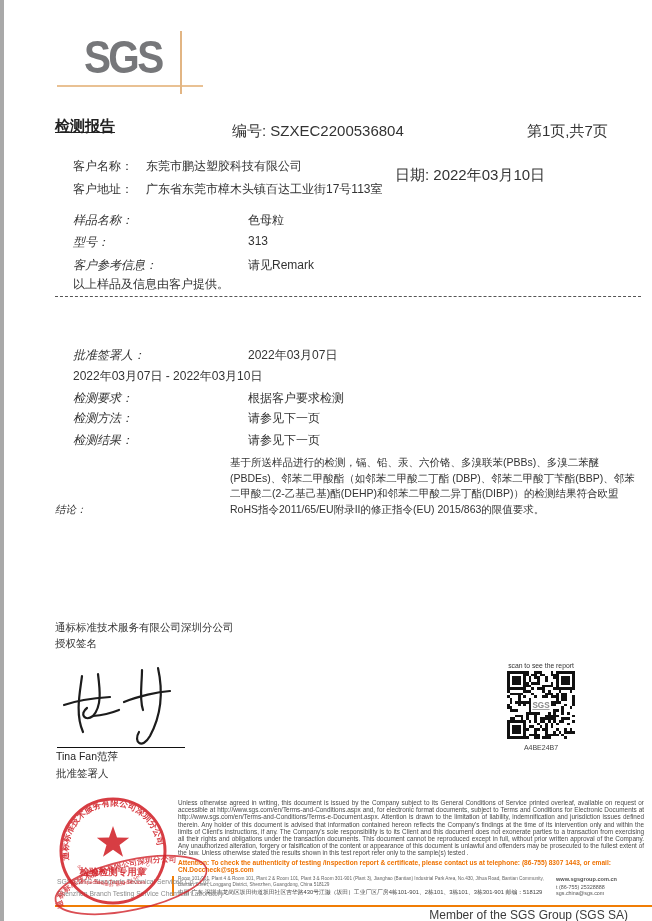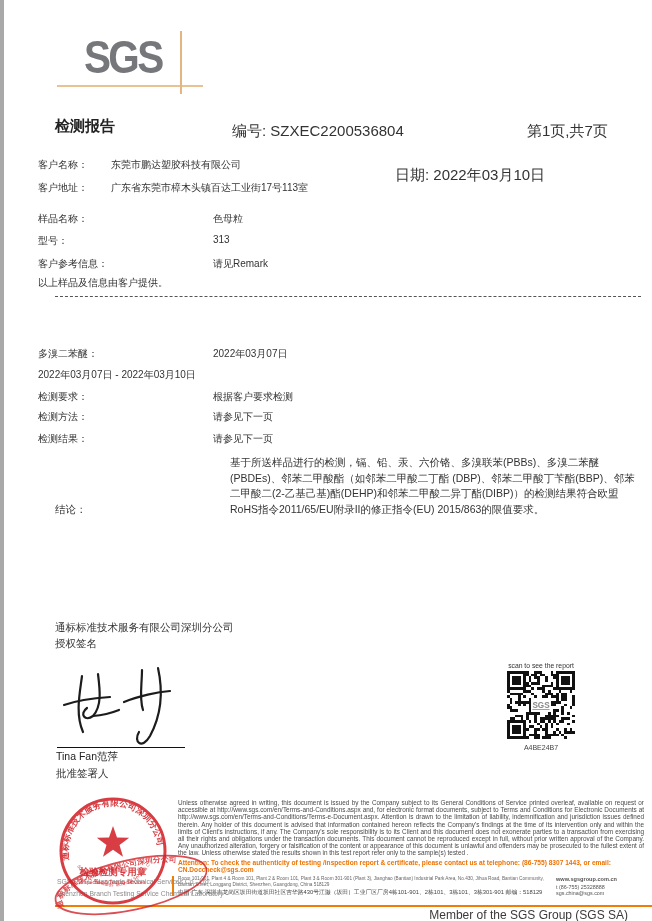--- a/index.html
+++ b/index.html
@@ -6,26 +6,26 @@
   .page{position:relative;width:652px;height:921px;background:#fff;overflow:hidden;
         font-family:"Liberation Sans","DejaVu Sans",sans-serif;color:#3c3c3c;}
   .edge-strip{position:absolute;left:0;top:0;width:4px;height:921px;background:#a9a9a9;}
   
   .logo-text{position:absolute;left:84px;top:30px;font-size:46px;font-weight:bold;
              color:#76777a;letter-spacing:-3px;transform:scaleX(.88);transform-origin:left;
              font-family:"Liberation Sans",sans-serif;}
   .logo-hline{position:absolute;left:57px;top:85px;width:146px;height:2px;background:#e9c193;}
   .logo-vline{position:absolute;left:180px;top:31px;width:2px;height:63px;background:#e2b583;}
   
-  .doc-title{position:absolute;left:55px;top:117px;font-size:15px;font-weight:bold;color:#222;}
+  .doc-title{position:absolute;left:55px;top:117px;font-size:15px;font-weight:bold;color:#222;text-decoration:underline;}
   .meta{position:absolute;top:122px;font-size:15px;color:#333;}
   .m-no{left:232px;} .m-date{left:395px;margin-top:44px;} .m-page{left:527px;text-align:right;}
   
-  .row{position:absolute;left:38px;font-size:10px;color:#333;display:flex;}
-  .lblA{width:73px;flex:none;} .lblB{width:175px;flex:none;}
+  .row{position:absolute;left:73px;font-size:12px;color:#333;display:flex;}
+  .lblA{width:73px;flex:none;} .lblB{width:175px;flex:none;font-style:italic;}
   .dashed{position:absolute;left:55px;top:296px;width:586px;border-top:1px dashed #555;}
   .conc{position:absolute;left:55px;top:455px;font-size:10.5px;color:#333;display:flex;align-items:flex-end;}
   .conc .val{width:414px;line-height:15.6px;}
   
   .sig-company{position:absolute;left:55px;top:621px;font-size:10.5px;color:#333;}
   .sig-auth{position:absolute;left:55px;top:637px;font-size:10.5px;color:#333;}
   .sig-svg{position:absolute;left:58px;top:660px;}
   .sig-line{position:absolute;left:57px;top:747px;width:128px;height:1px;background:#111;}
   .sig-name{position:absolute;left:56px;top:750px;font-size:10.5px;color:#222;}
   .sig-title{position:absolute;left:56px;top:767px;font-size:10.5px;color:#333;}
@@ -92,21 +92,21 @@
   </div>
   <div class="row" style="top:257px">
     <span class="lblB">客户参考信息：</span>
     <span>请见Remark</span>
   </div>
   <div class="row" style="top:276px">以上样品及信息由客户提供。</div>
 
   <div class="dashed"></div>
 
   <div class="row" style="top:347px">
-    <span class="lblB">多溴二苯醚：</span>
+    <span class="lblB">批准签署人：</span>
     <span>2022年03月07日</span>
   </div>
   <div class="row" style="top:368px">
     <span>2022年03月07日 - 2022年03月10日</span>
   </div>
   <div class="row" style="top:390px">
     <span class="lblB">检测要求：</span>
     <span>根据客户要求检测</span>
   </div>
   <div class="row" style="top:410px">

